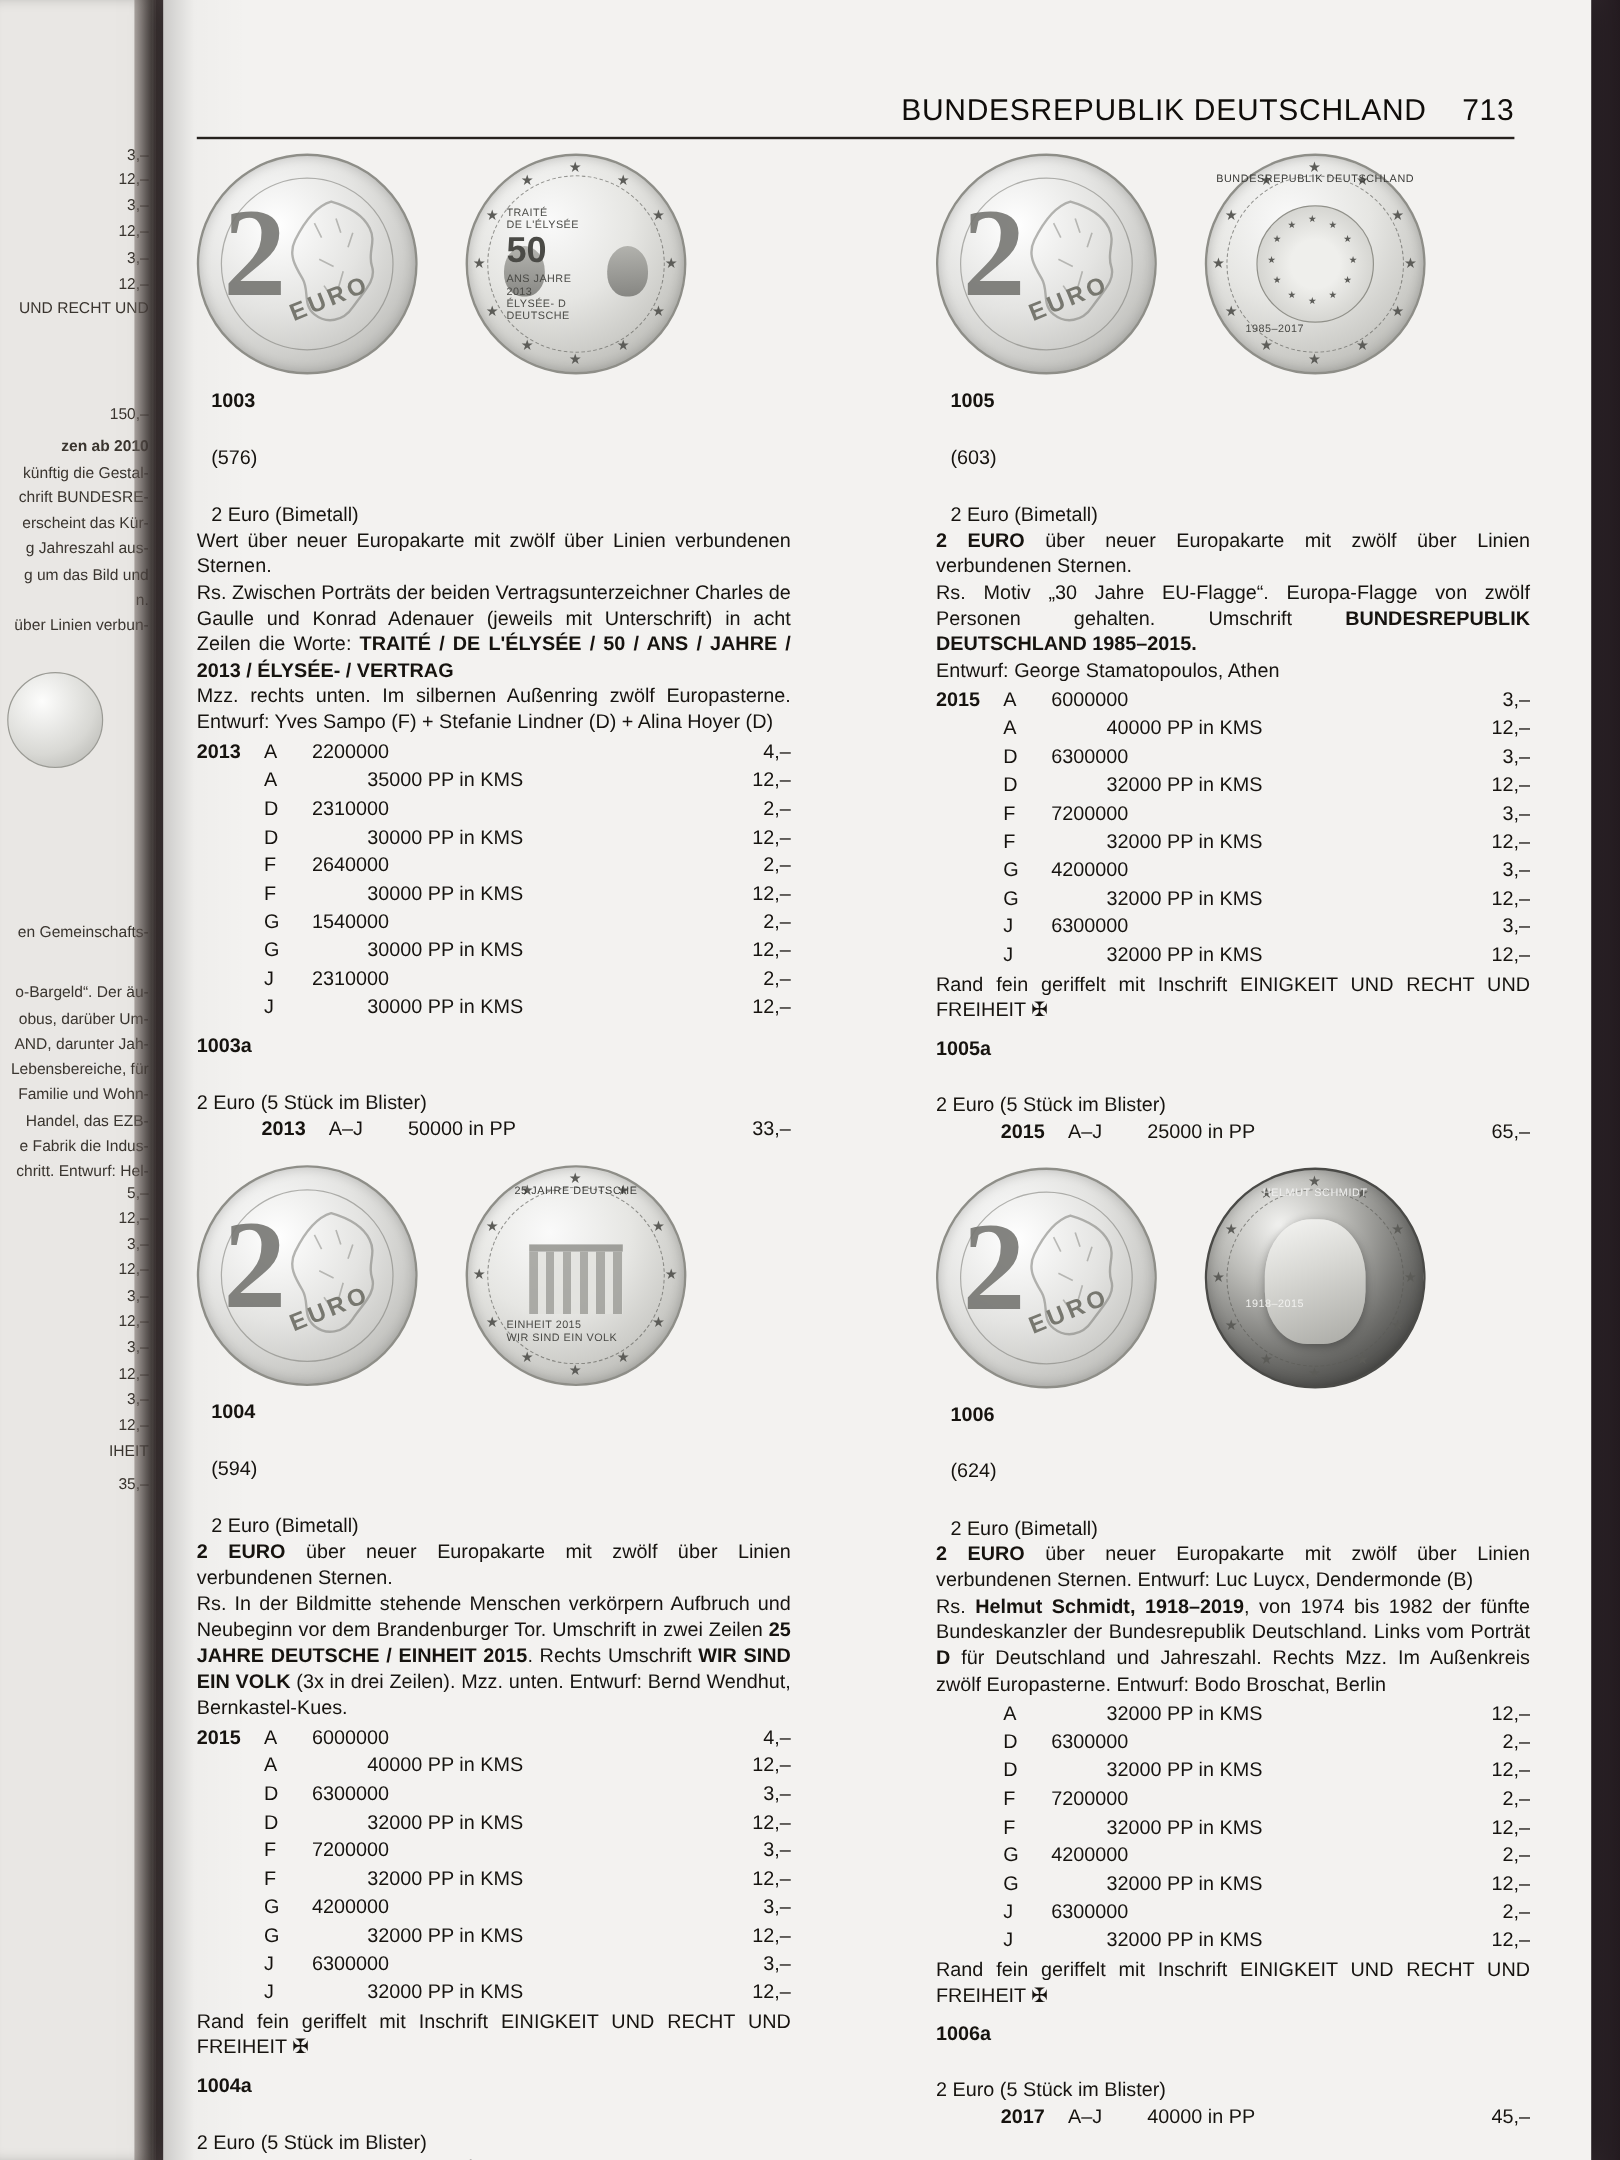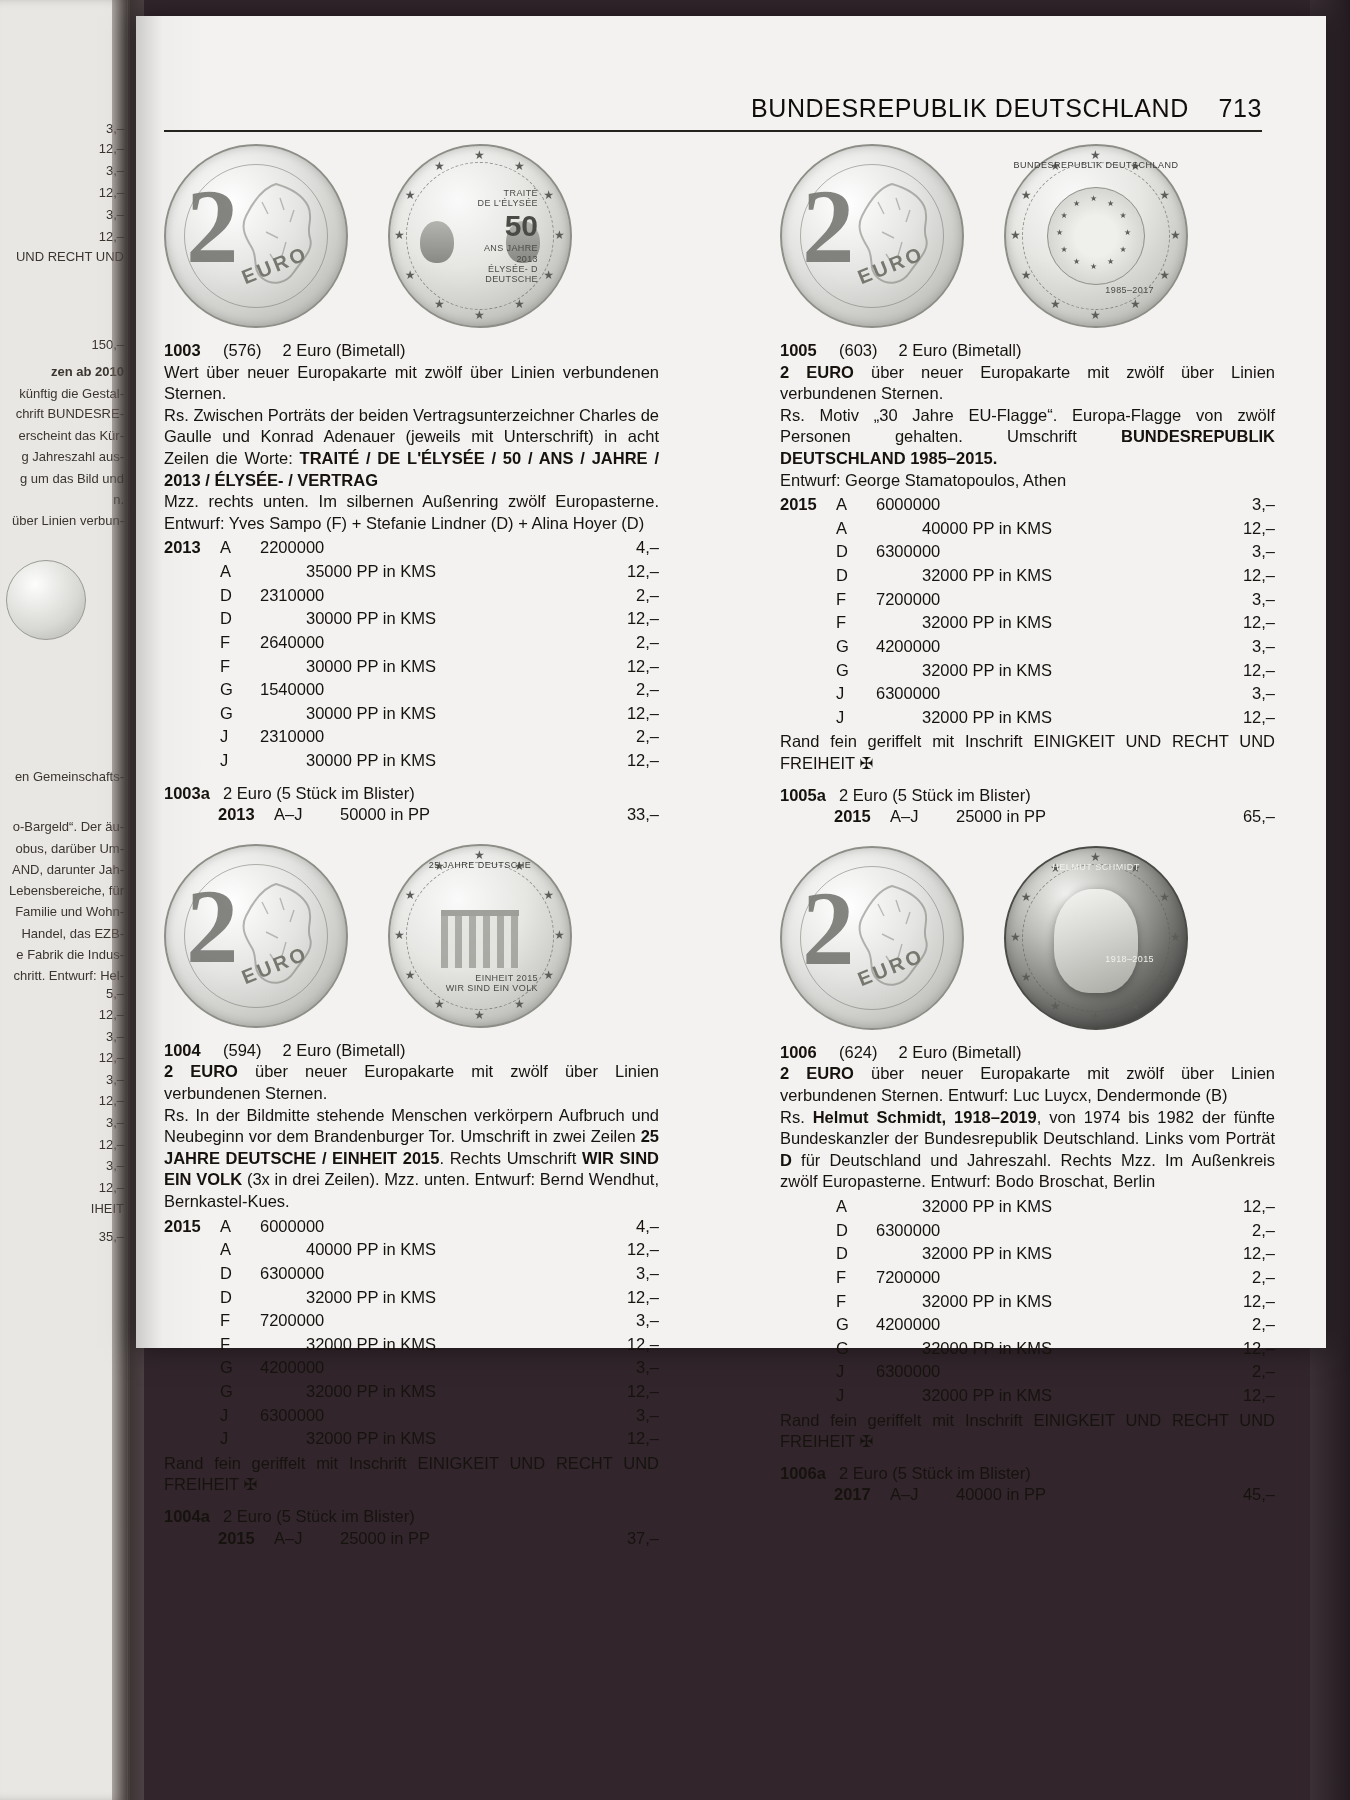--- a/index.html
+++ b/index.html
@@ -18,21 +18,21 @@
     position:absolute;left:0;top:0;width:128px;height:1800px;
     background:#e9e7e4;
     box-shadow:inset -8px 0 14px -6px rgba(0,0,0,.45);
   }
   .gutter{
     position:absolute;left:112px;top:0;width:32px;height:1800px;
     background:linear-gradient(90deg,rgba(120,110,105,.55),rgba(60,52,50,.85) 45%,rgba(150,142,138,.25) 100%);
   }
   
   .page{
-    position:absolute;left:136px;top:16px;width:1190px;height:1332px;
+    position:absolute;left:136px;top:0;width:1190px;height:1800px;
     background:#f3f2f0;
     background-image:linear-gradient(90deg,rgba(0,0,0,.16) 0px,rgba(0,0,0,.02) 26px,rgba(0,0,0,0) 70px);
     box-shadow:0 0 26px rgba(0,0,0,.5);
   }
   .page-inner{position:absolute;left:14px;top:0;width:1160px;height:1800px;color:#16130f;}
 
   
   .hdr{position:absolute;left:14px;right:48px;top:78px;text-align:right;
        font-size:25px;letter-spacing:.6px;color:#100d0a;}
   .hdr .num{margin-left:22px;font-weight:400;}
@@ -76,21 +76,21 @@
     border:2px solid #4a4a47;
   }
   .coin .ring{
     position:absolute;left:16px;top:16px;right:16px;bottom:16px;border-radius:50%;
     border:1px dashed rgba(90,90,85,.6);
   }
   .coin .stars{position:absolute;inset:0;}
   .coin .stars span{position:absolute;font-size:12px;color:#5c5c58;}
   .coin-cap{
     position:absolute;left:50%;top:50%;transform:translate(-50%,-50%);
-    text-align:right;font-size:11px;color:#4a4a46;line-height:1.15;width:116px;
+    text-align:left;font-size:11px;color:#4a4a46;line-height:1.15;width:116px;
     font-family:"Liberation Sans",sans-serif;
   }
   .coin-cap .c50{font-size:30px;font-weight:700;color:#4a4a46;}
   .coin-cap .small{font-size:9px;letter-spacing:.4px;}
   .portraits{position:absolute;left:50%;top:54%;transform:translate(-50%,-50%);
     width:120px;height:44px;}
   .portraits .head{position:absolute;width:34px;height:42px;border-radius:50% 50% 45% 45%;
     background:linear-gradient(180deg,#a9a9a4,#787874);opacity:.85;}
   .portraits .head.l{left:0;} .portraits .head.r{right:0;}
   .flagring{position:absolute;left:50%;top:50%;transform:translate(-50%,-50%);
@@ -104,21 +104,21 @@
   .rim-text{position:absolute;left:50%;top:14px;transform:translateX(-50%);
     font-size:9px;letter-spacing:.5px;color:#3a3a37;white-space:nowrap;}
   .rim-text.dark{color:#efefee;}
   .gate{position:absolute;left:50%;top:52%;transform:translate(-50%,-50%);
     width:78px;height:52px;background:
       repeating-linear-gradient(90deg,#9b9b96 0 7px,#e2e2de 7px 14px);
     border-top:6px solid #8c8c87;opacity:.8;}
 
   
   .entry{margin-bottom:10px;}
-  .entry-head{display:flex;gap:9px;align-items:baseline;}
+  .entry-head{display:flex;gap:26px;align-items:baseline;flex-direction:column;}
   .catno{font-weight:700;font-size:16.5px;min-width:50px;}
   .catno.sub{min-width:50px;}
   .para{text-align:justify;margin:0;}
   .para b{font-weight:700;}
 
   
   table.prices{border-collapse:collapse;width:100%;margin:2px 0 2px 0;}
   table.prices td{padding:1px 0;font-size:16.5px;vertical-align:baseline;}
   td.year{width:56px;font-weight:700;}
   td.mm{width:40px;}

